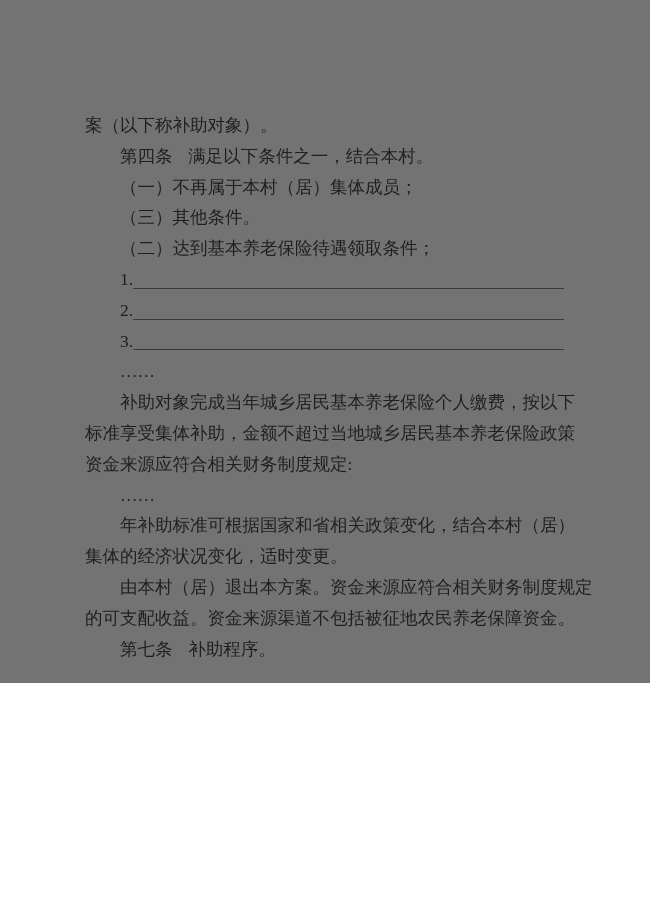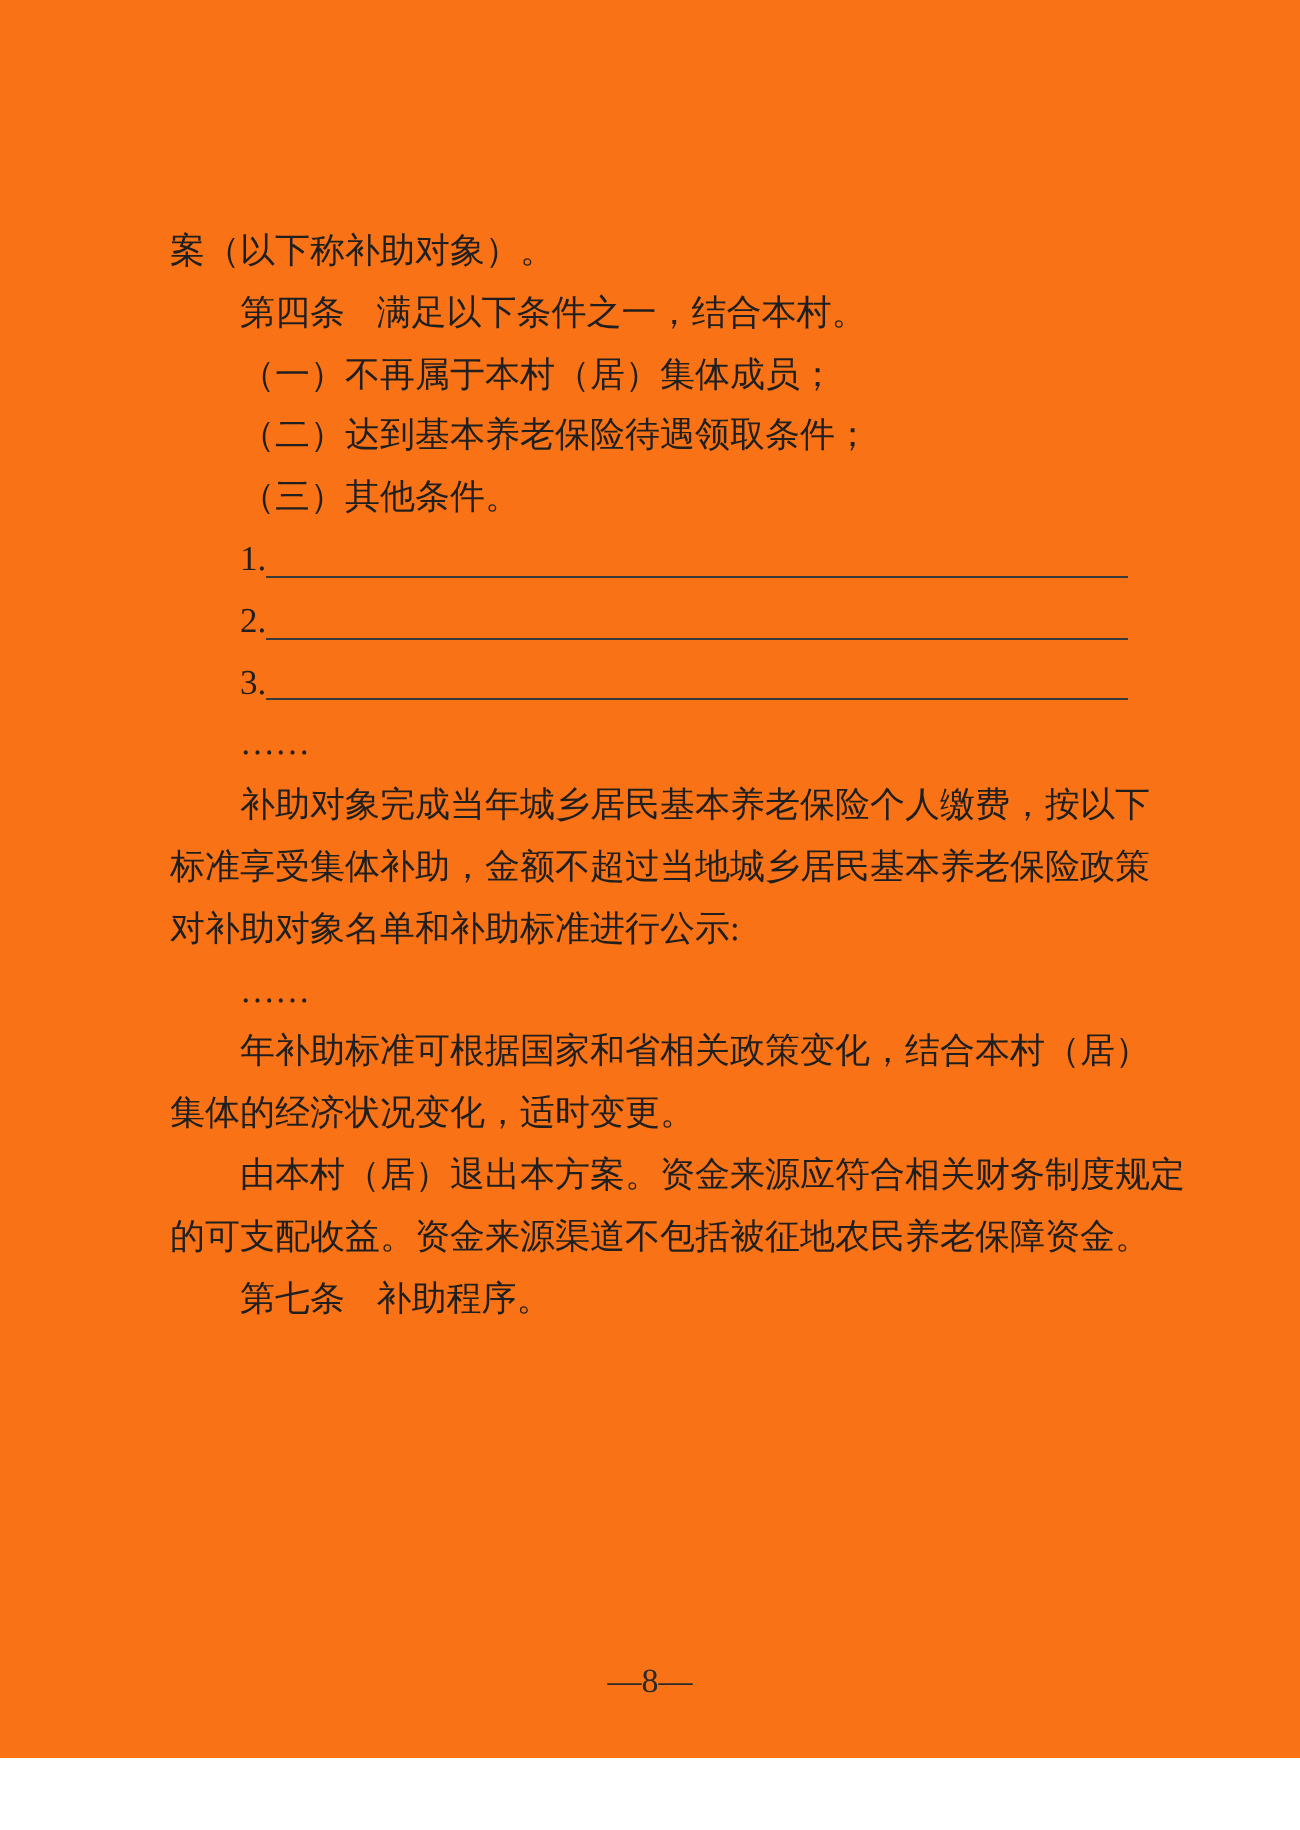--- a/index.html
+++ b/index.html
@@ -3,22 +3,22 @@
 <meta charset="utf-8">
 <style>
   html, body {
     margin: 0;
     padding: 0;
     background: #ffffff;
   }
   .page {
     position: relative;
     width: 650px;
-    height: 879px;
-    background: #f97316;
+    height: 683px;
+    background: #737373;
     overflow: hidden;
     font-family: "Liberation Serif", "DejaVu Serif", serif;
     color: #1f1f1f;
   }
   .content {
     position: absolute;
     left: 85px;
     top: 110px;
     width: 483px;
     font-size: 17.5px;
@@ -75,38 +75,38 @@
   }
 </style>
 </head>
 <body>
 
 <div class="page">
   <div class="content" id="content">
       <div class="line">案（以下称补助对象）。</div>
       <div class="line indent1"><span class="bold">第四条</span><span class="gap"></span><span>满足以下条件之一，结合本村。</span></div>
       <div class="line indent1">（一）不再属于本村（居）集体成员；</div>
+      <div class="line indent1">（三）其他条件。</div>
       <div class="line indent1">（二）达到基本养老保险待遇领取条件；</div>
-      <div class="line indent1">（三）其他条件。</div>
       <div class="line indent1 blank-line">
         <span class="blank-num">1.</span>
         <span class="rule"></span>
       </div>
       <div class="line indent1 blank-line">
         <span class="blank-num">2.</span>
         <span class="rule"></span>
       </div>
       <div class="line indent1 blank-line">
         <span class="blank-num">3.</span>
         <span class="rule"></span>
       </div>
       <div class="line indent1">……</div>
       <div class="line indent1">补助对象完成当年城乡居民基本养老保险个人缴费，按以下</div>
       <div class="line">标准享受集体补助，金额不超过当地城乡居民基本养老保险政策</div>
-      <div class="line">对补助对象名单和补助标准进行公示:</div>
+      <div class="line">资金来源应符合相关财务制度规定:</div>
       <div class="line indent1">……</div>
       <div class="line indent1">年补助标准可根据国家和省相关政策变化，结合本村（居）</div>
       <div class="line">集体的经济状况变化，适时变更。</div>
       <div class="line indent1">由本村（居）退出本方案。资金来源应符合相关财务制度规定</div>
       <div class="line">的可支配收益。资金来源渠道不包括被征地农民养老保障资金。</div>
       <div class="line indent1"><span class="bold">第七条</span><span class="gap"></span><span>补助程序。</span></div>
     </div>
   <div class="footer">
     <span>—8—</span>
   </div>

